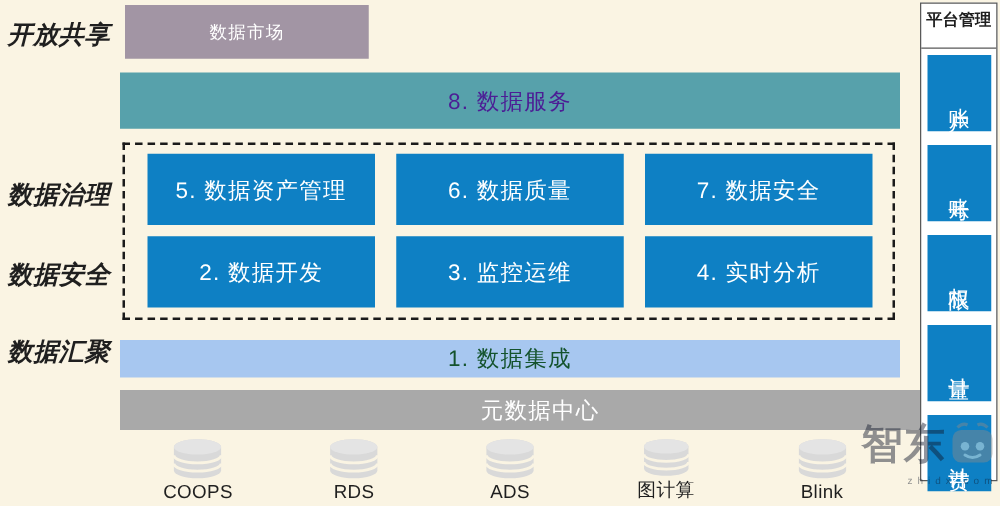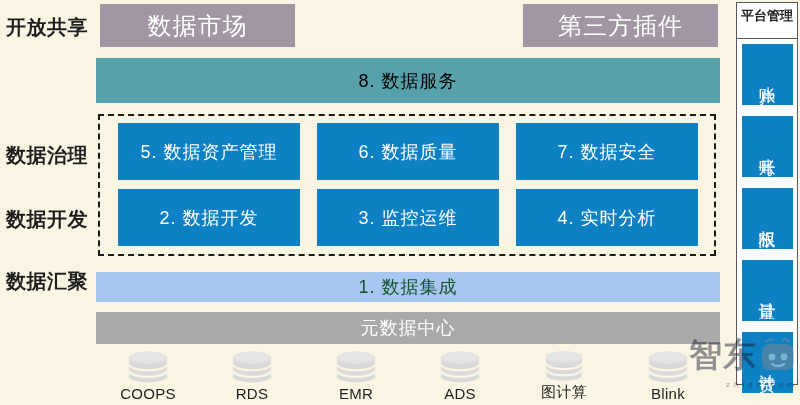--- a/index.html
+++ b/index.html
@@ -6,54 +6,54 @@
   body{
     width:800px;height:405px;position:relative;overflow:hidden;
     background:var(--background,#FAF4E3);
     font-family:"Liberation Sans","DejaVu Sans",sans-serif;
     color:var(--text-dark,#1F1F1F);
   }
   .abs{position:absolute;}
   
   .row-label{
     left:6px;width:90px;text-align:left;
-    font-size:20px;font-weight:bold;letter-spacing:.5px;white-space:nowrap;
+    font-size:20px;font-weight:bold;letter-spacing:.5px;white-space:nowrap;font-style:italic;
   }
   
   .top-row{left:100px;top:4px;width:618px;height:43px;display:flex;justify-content:space-between;}
   .top-box{
     width:195px;height:43px;background:var(--mauve,#A295A4);
-    color:#fff;font-size:24px;display:flex;align-items:center;justify-content:center;
+    color:#fff;font-size:14px;display:flex;align-items:center;justify-content:center;
     letter-spacing:1px;
   }
   
   .service-bar{
     left:96px;top:58px;width:624px;height:45px;background:var(--teal,#57A1AB);
-    color:#000000;font-size:18px;display:flex;align-items:center;justify-content:center;
+    color:#4c1d95;font-size:18px;display:flex;align-items:center;justify-content:center;
     letter-spacing:1px;
   }
   
   .dashed-box{
     left:98px;top:114px;width:618px;height:142px;
     border:2px dashed #1a1a1a;box-sizing:border-box;
     display:grid;grid-template-columns:1fr 1fr 1fr;grid-template-rows:1fr 1fr;
     gap:9px 17px;padding:7px 16px 8px 18px;
   }
   .module-box{
     background:var(--blue,#0E80C4);color:#ffffff;font-size:18px;
     display:flex;align-items:center;justify-content:center;letter-spacing:1px;
   }
   
   .integration-bar{
     left:96px;top:272px;width:624px;height:30px;background:var(--light-blue,#A7C7F0);
     color:#14532d;font-size:18px;display:flex;align-items:center;justify-content:center;letter-spacing:1px;
   }
   .metadata-bar{
     left:96px;top:312px;width:624px;height:32px;background:var(--gray-bar,#A9A9A9);
-    color:#fff;font-size:18px;display:flex;align-items:center;justify-content:center;letter-spacing:1px;
+    color:#fff;font-size:18px;display:flex;align-items:center;justify-content:center;letter-spacing:1px;padding-left:24px;
   }
   
   .storage-row{left:96px;top:350px;width:624px;height:52px;display:flex;}
   .storage-col{flex:1;display:flex;flex-direction:column;align-items:center;justify-content:flex-end;}
   .storage-col svg{display:block;}
   .storage-label{font-size:15px;margin-top:1px;letter-spacing:.3px;white-space:nowrap;}
   
   .platform-panel{
     left:736px;top:2px;width:62px;height:383px;background:#fff;
     border:1px solid var(--panel-border,#595959);box-sizing:border-box;
@@ -78,26 +78,25 @@
   }
   .watermark-main{display:flex;align-items:center;gap:1px;}
   .watermark-text{font-size:33px;font-weight:bold;letter-spacing:1px;white-space:nowrap;}
   .watermark-sub{font-size:8px;letter-spacing:4px;margin-top:2px;white-space:nowrap;}
 </style>
 </head>
 <body>
 
 <div class="abs row-label" style="top:14px">开放共享</div>
 <div class="abs row-label" style="top:142px">数据治理</div>
-<div class="abs row-label" style="top:206px">数据开发</div>
+<div class="abs row-label" style="top:206px">数据安全</div>
 <div class="abs row-label" style="top:268px">数据汇聚</div>
 
 <div class="abs top-row">
   <div class="top-box">数据市场</div>
-  <div class="top-box">第三方插件</div>
 </div>
 
 <div class="abs service-bar">8. 数据服务</div>
 
 <div class="abs dashed-box">
   <div class="module-box">5. 数据资产管理</div>
   <div class="module-box">6. 数据质量</div>
   <div class="module-box">7. 数据安全</div>
   <div class="module-box">2. 数据开发</div>
   <div class="module-box">3. 监控运维</div>
@@ -118,29 +117,20 @@
     <div class="storage-label">COOPS</div>
   </div>
   <div class="storage-col">
     <svg width="46" height="36" viewBox="0 0 46 36">
         <path d="M3 8 A20 6.5 0 0 1 43 8 L43 28 A20 6.5 0 0 1 3 28 Z" fill="#D9D9D9"></path>
         <ellipse cx="23" cy="8" rx="20" ry="6.5" fill="#E4E4E4"></ellipse>
         <path d="M3 15 A20 6.5 0 0 0 43 15" fill="none" stroke="#FAF4E3" stroke-width="2.4"></path>
         <path d="M3 22 A20 6.5 0 0 0 43 22" fill="none" stroke="#FAF4E3" stroke-width="2.4"></path>
       </svg>
     <div class="storage-label">RDS</div>
-  </div>
-  <div class="storage-col">
-    <svg width="46" height="36" viewBox="0 0 46 36">
-        <path d="M3 8 A20 6.5 0 0 1 43 8 L43 28 A20 6.5 0 0 1 3 28 Z" fill="#D9D9D9"></path>
-        <ellipse cx="23" cy="8" rx="20" ry="6.5" fill="#E4E4E4"></ellipse>
-        <path d="M3 15 A20 6.5 0 0 0 43 15" fill="none" stroke="#FAF4E3" stroke-width="2.4"></path>
-        <path d="M3 22 A20 6.5 0 0 0 43 22" fill="none" stroke="#FAF4E3" stroke-width="2.4"></path>
-      </svg>
-    <div class="storage-label">EMR</div>
   </div>
   <div class="storage-col">
     <svg width="46" height="36" viewBox="0 0 46 36">
         <path d="M3 8 A20 6.5 0 0 1 43 8 L43 28 A20 6.5 0 0 1 3 28 Z" fill="#D9D9D9"></path>
         <ellipse cx="23" cy="8" rx="20" ry="6.5" fill="#E4E4E4"></ellipse>
         <path d="M3 15 A20 6.5 0 0 0 43 15" fill="none" stroke="#FAF4E3" stroke-width="2.4"></path>
         <path d="M3 22 A20 6.5 0 0 0 43 22" fill="none" stroke="#FAF4E3" stroke-width="2.4"></path>
       </svg>
     <div class="storage-label">ADS</div>
   </div>

